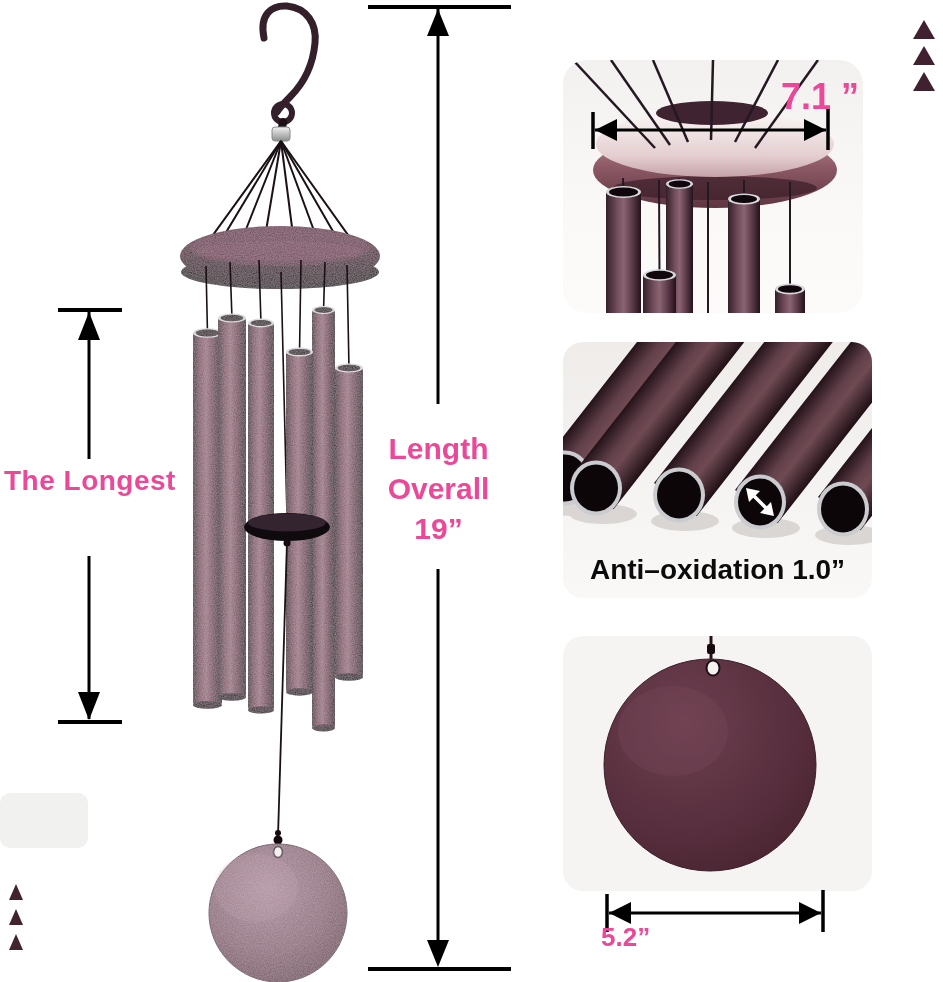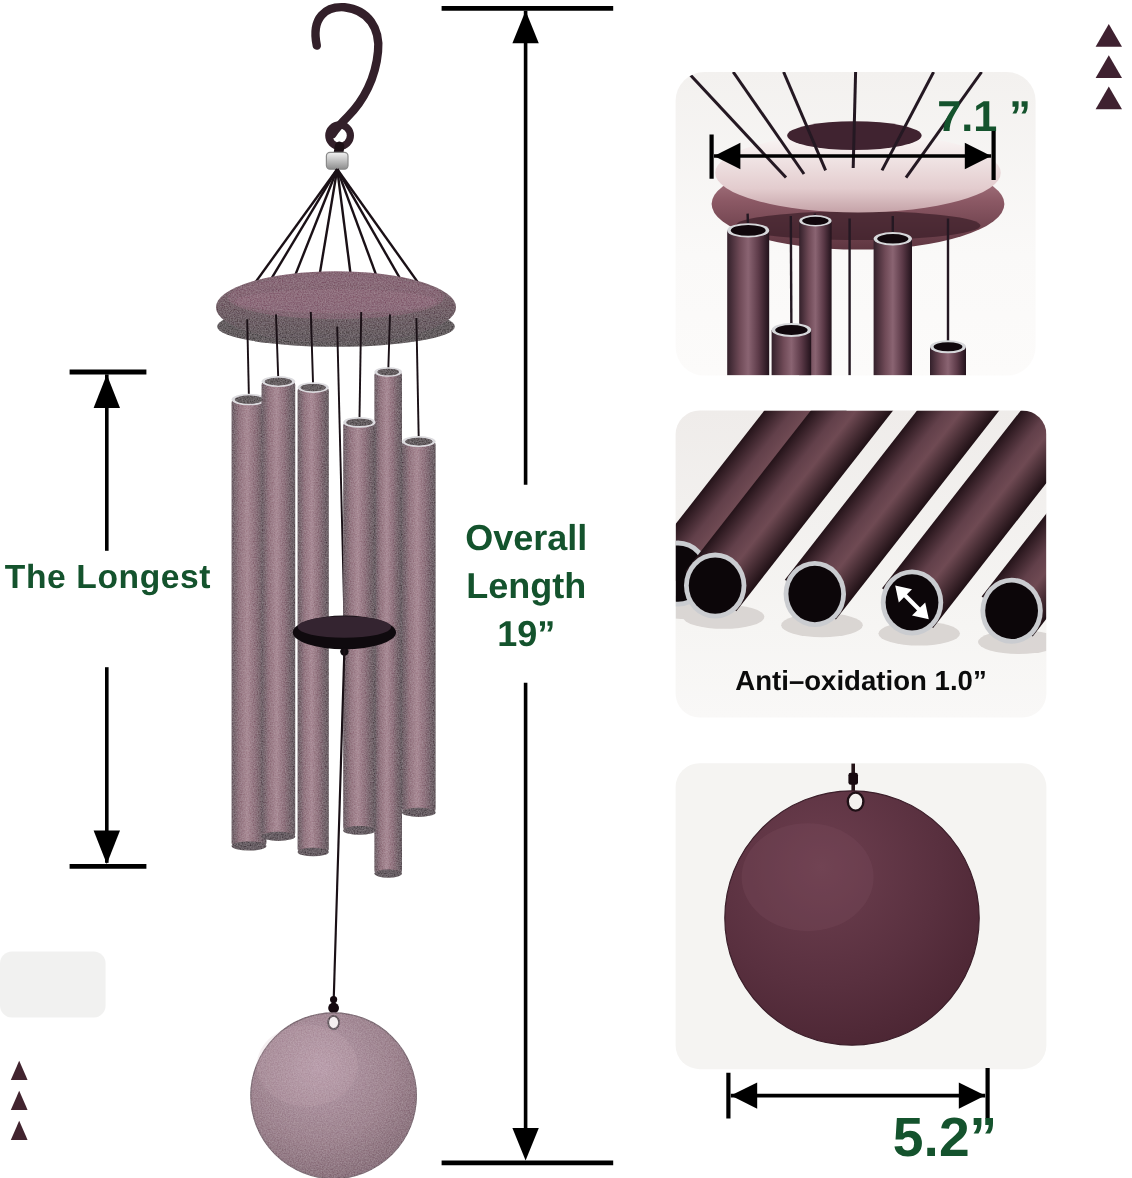--- a/index.html
+++ b/index.html
@@ -1,33 +1,33 @@
 <!DOCTYPE html>
 <html><head>
 <meta charset="utf-8">
 <style>
   html,body{margin:0;padding:0;background:#fff;}
   .stage{
     position:relative;width:943px;height:982px;background:#ffffff;overflow:hidden;
     font-family:"Liberation Sans", sans-serif;
   }
   .abs{position:absolute;}
-  .label{position:absolute;font-weight:bold;color:#14532d;line-height:1.0;}
+  .label{position:absolute;font-weight:bold;color:#ec4899;line-height:1.0;}
   .label .ln{display:block;}
   #label-longest{left:4px;top:461px;font-size:28px;line-height:39px;letter-spacing:0.5px;}
   #label-overall{left:372px;top:429px;width:133px;text-align:center;font-size:30px;line-height:40px;}
   #label-canopy-size{left:781px;top:79px;font-size:36px;}
-  #label-disc-size{left:601px;top:924px;width:230px;text-align:right;font-size:46px;}
+  #label-disc-size{left:601px;top:924px;width:230px;text-align:left;font-size:26px;}
   .panel{position:absolute;overflow:hidden;}
   #panel-canopy{left:563px;top:60px;width:300px;height:253px;border-radius:24px;
     background:linear-gradient(180deg,#f3f1ef 0%,#faf9f8 60%,#fcfbfa 100%);}
   #panel-tubes{left:563px;top:342px;width:309px;height:256px;border-radius:20px;
     background:linear-gradient(180deg,#efecea 0%,#f6f5f3 70%,#f9f8f7 100%);}
   #panel-antiox-caption{position:absolute;left:0;right:0;top:212px;text-align:center;
-    font-weight:bold;font-size:23px;color:#0b0b0b;}
+    font-weight:bold;font-size:28px;color:#0b0b0b;}
   #panel-disc{left:563px;top:636px;width:309px;height:255px;border-radius:20px;background:#f5f4f2;}
   .tri{width:0;height:0;border-left:11px solid transparent;border-right:11px solid transparent;
     border-bottom:19px solid #3f2130;}
   .tri-sm{width:0;height:0;border-left:7px solid transparent;border-right:7px solid transparent;
     border-bottom:16px solid #42242f;}
   #corner-top-right{left:913px;top:20px;display:flex;flex-direction:column;gap:7px;}
   #corner-bottom-left{left:9px;top:884px;display:flex;flex-direction:column;gap:9px;}
   #photo-smudge{left:0;top:793px;width:88px;height:55px;background:#ededec;border-radius:10px;opacity:.8;}
   svg{display:block;}
 </style>
@@ -181,22 +181,22 @@
     </g>
   </svg>
 
   <div id="photo-smudge" class="abs"></div>
 
   <div id="label-longest" class="label">
     <span class="ln">The Longest</span>
   </div>
 
   <div id="label-overall" class="label">
+    <span class="ln">Length</span>
     <span class="ln">Overall</span>
-    <span class="ln">Length</span>
     <span class="ln">19”</span>
   </div>
 
   <div id="panel-canopy" class="panel">
     <svg width="300" height="253" viewBox="0 0 300 253">
       <defs>
         <linearGradient id="p1rim" x1="0" y1="0" x2="0" y2="1">
           <stop offset="0" stop-color="#b88b94"></stop>
           <stop offset="0.45" stop-color="#8d5a66"></stop>
           <stop offset="1" stop-color="#5e3540"></stop>

